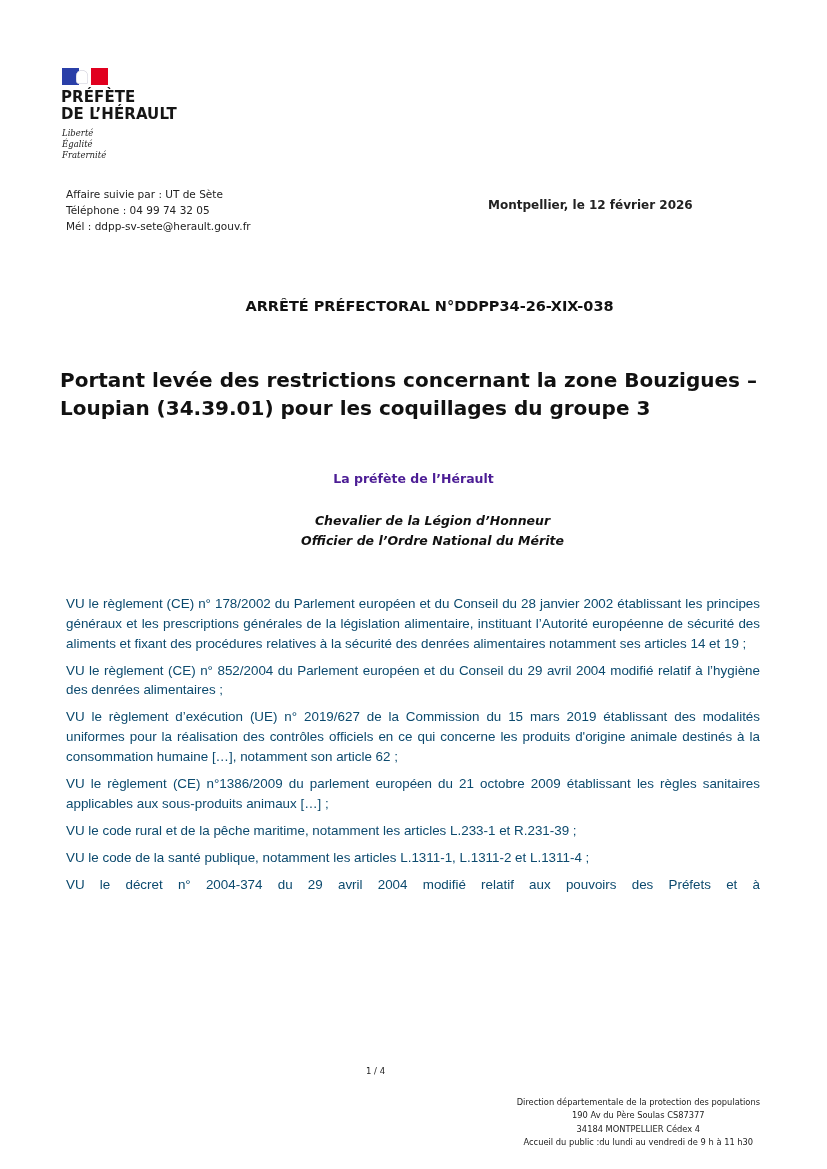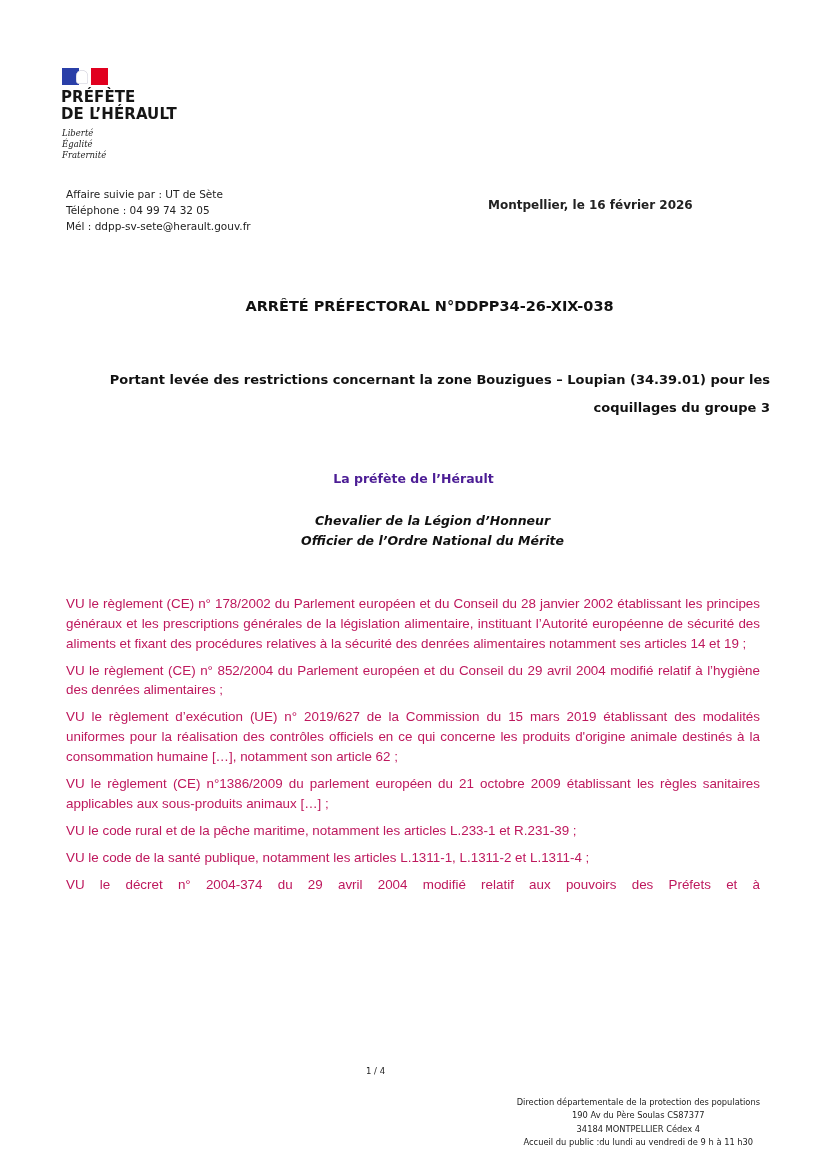--- a/index.html
+++ b/index.html
@@ -18,26 +18,26 @@
   .flag .marianne { position:absolute; left:-3px; top:2px; width:12px; height:14px; border-radius: 6px 6px 2px 4px; background: #ffffff; box-shadow: 0 0 0 0.5px #c9c9d6 inset; }
   .logo-title { left: 61px; top: 89px; font-family: "DejaVu Sans", sans-serif; font-weight: bold; font-size: 15px; line-height: 17px; letter-spacing: 0.1px; color: #161616; }
   .devise { left: 62px; top: 128px; font-family: "DejaVu Serif", "Liberation Serif", serif; font-style: italic; font-size: 8.5px; line-height: 11px; color: #222; }
 
   
   .contact { left: 66px; top: 186px; font-size: 10.5px; line-height: 16px; color: #222; }
   .date { left: 488px; top: 198px; font-size: 12px; font-weight: bold; color: #222; }
 
   
   .arrete { left: 0; width: 827px; top: 298px; text-align: center; font-weight: bold; font-size: 14.5px; color: #111; margin-left: 16px; }
-  .subject { left: 60px; width: 710px; top: 366px; text-align: right; font-weight: bold; font-size: 13px; line-height: 28px; color: #111; }
+  .subject { left: 60px; width: 710px; top: 366px; text-align: left; font-weight: bold; font-size: 20px; line-height: 28px; color: #111; }
   .prefete { left: 0; width: 827px; top: 471px; text-align: center; font-weight: bold; font-size: 12.5px; color: #4c1d95; }
   .honors { left: 0; width: 827px; top: 511px; text-align: center; font-style: italic; font-weight: bold; font-size: 12.5px; line-height: 20px; color: #111; margin-left: 19px; }
 
   
-  .body { left: 66px; width: 694px; top: 594px; font-family: "Liberation Sans", sans-serif; font-size: 13.4px; line-height: 19.8px; text-align: justify; color: #be185d; }
+  .body { left: 66px; width: 694px; top: 594px; font-family: "Liberation Sans", sans-serif; font-size: 13.4px; line-height: 19.8px; text-align: justify; color: #0c4a6e; }
   .body p { margin: 0 0 7.2px 0; }
 
   
   .page-num { left: 366px; top: 1066px; font-size: 8.5px; color: #222; }
   .footer-addr { right: 67px; top: 1096px; text-align: center; font-size: 8.3px; line-height: 13.3px; color: #222; }
 </style>
 </head>
 <body>
 
 <div class="abs flag">
@@ -55,21 +55,21 @@
   <div>Liberté</div>
   <div>Égalité</div>
   <div>Fraternité</div>
 </div>
 
 <div class="abs contact">
   <div>Affaire suivie par : UT de Sète</div>
   <div>Téléphone : 04 99 74 32 05</div>
   <div>Mél : ddpp-sv-sete@herault.gouv.fr</div>
 </div>
-<div class="abs date">Montpellier, le 16 février 2026</div>
+<div class="abs date">Montpellier, le 12 février 2026</div>
 
 <div class="abs arrete">ARRÊTÉ PRÉFECTORAL N°DDPP34-26-XIX-038</div>
 <div class="abs subject">Portant levée des restrictions concernant la zone Bouzigues – Loupian (34.39.01) pour les coquillages du groupe 3</div>
 <div class="abs prefete">La préfète de l’Hérault</div>
 <div class="abs honors">
   <div>Chevalier de la Légion d’Honneur</div>
   <div>Officier de l’Ordre National du Mérite</div>
 </div>
 
 <div class="abs body">

